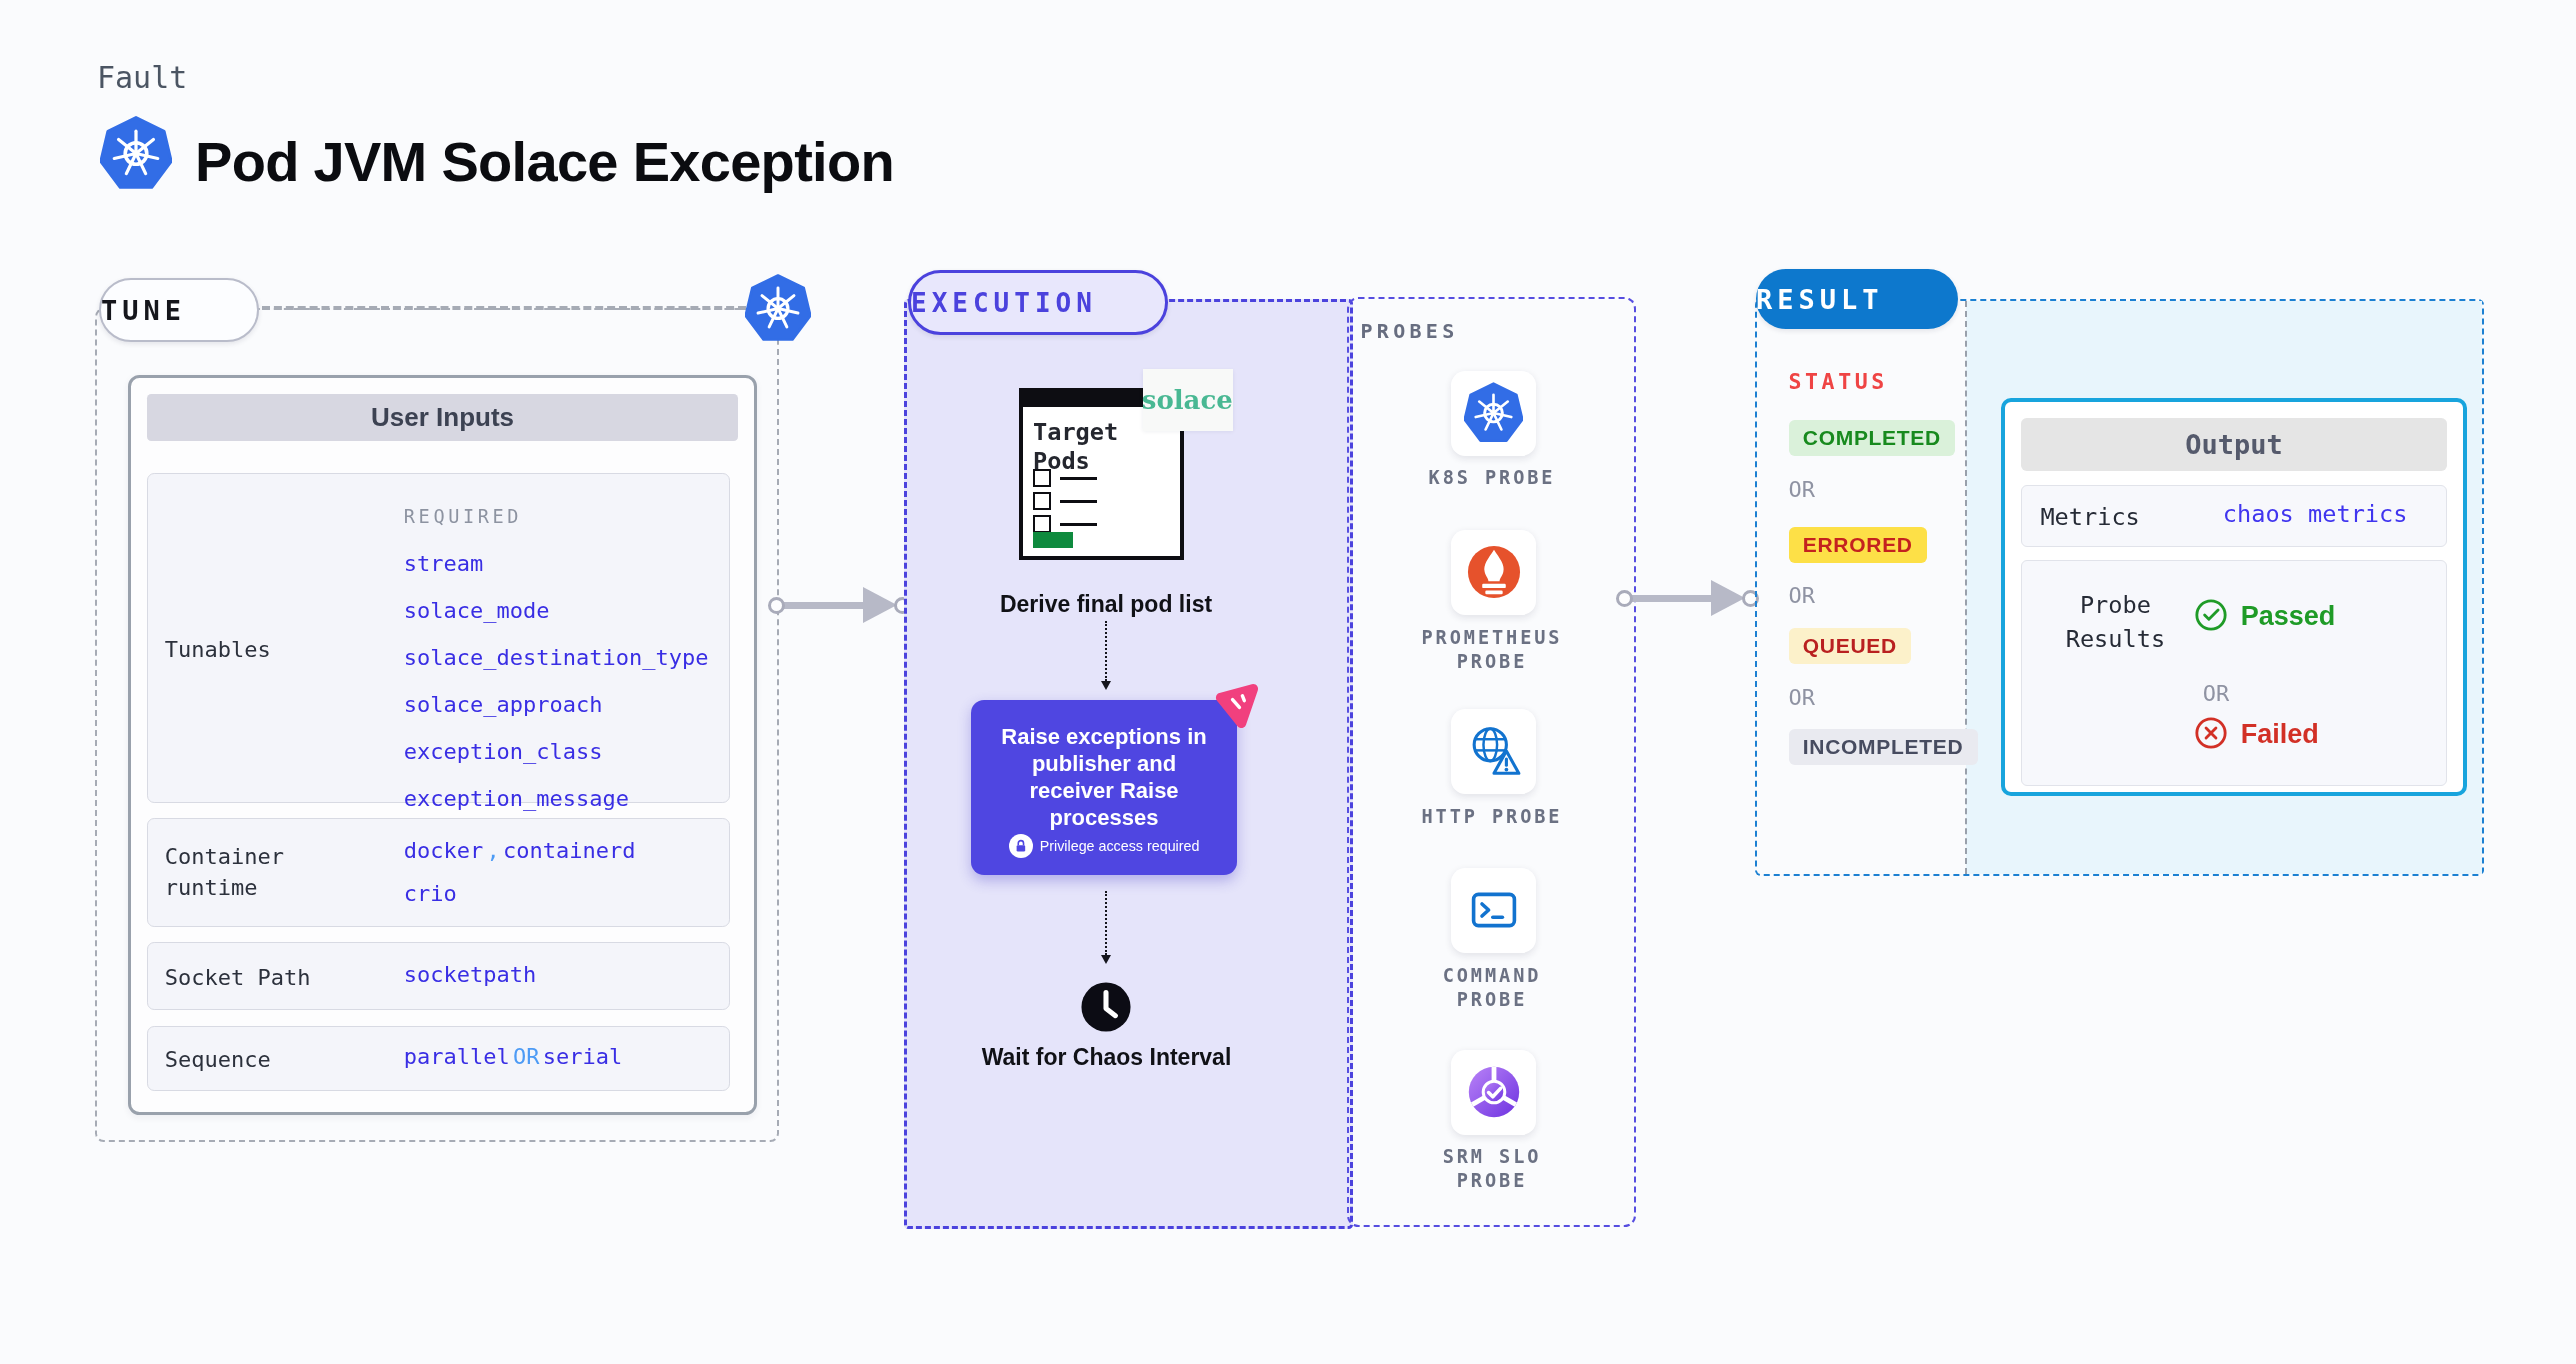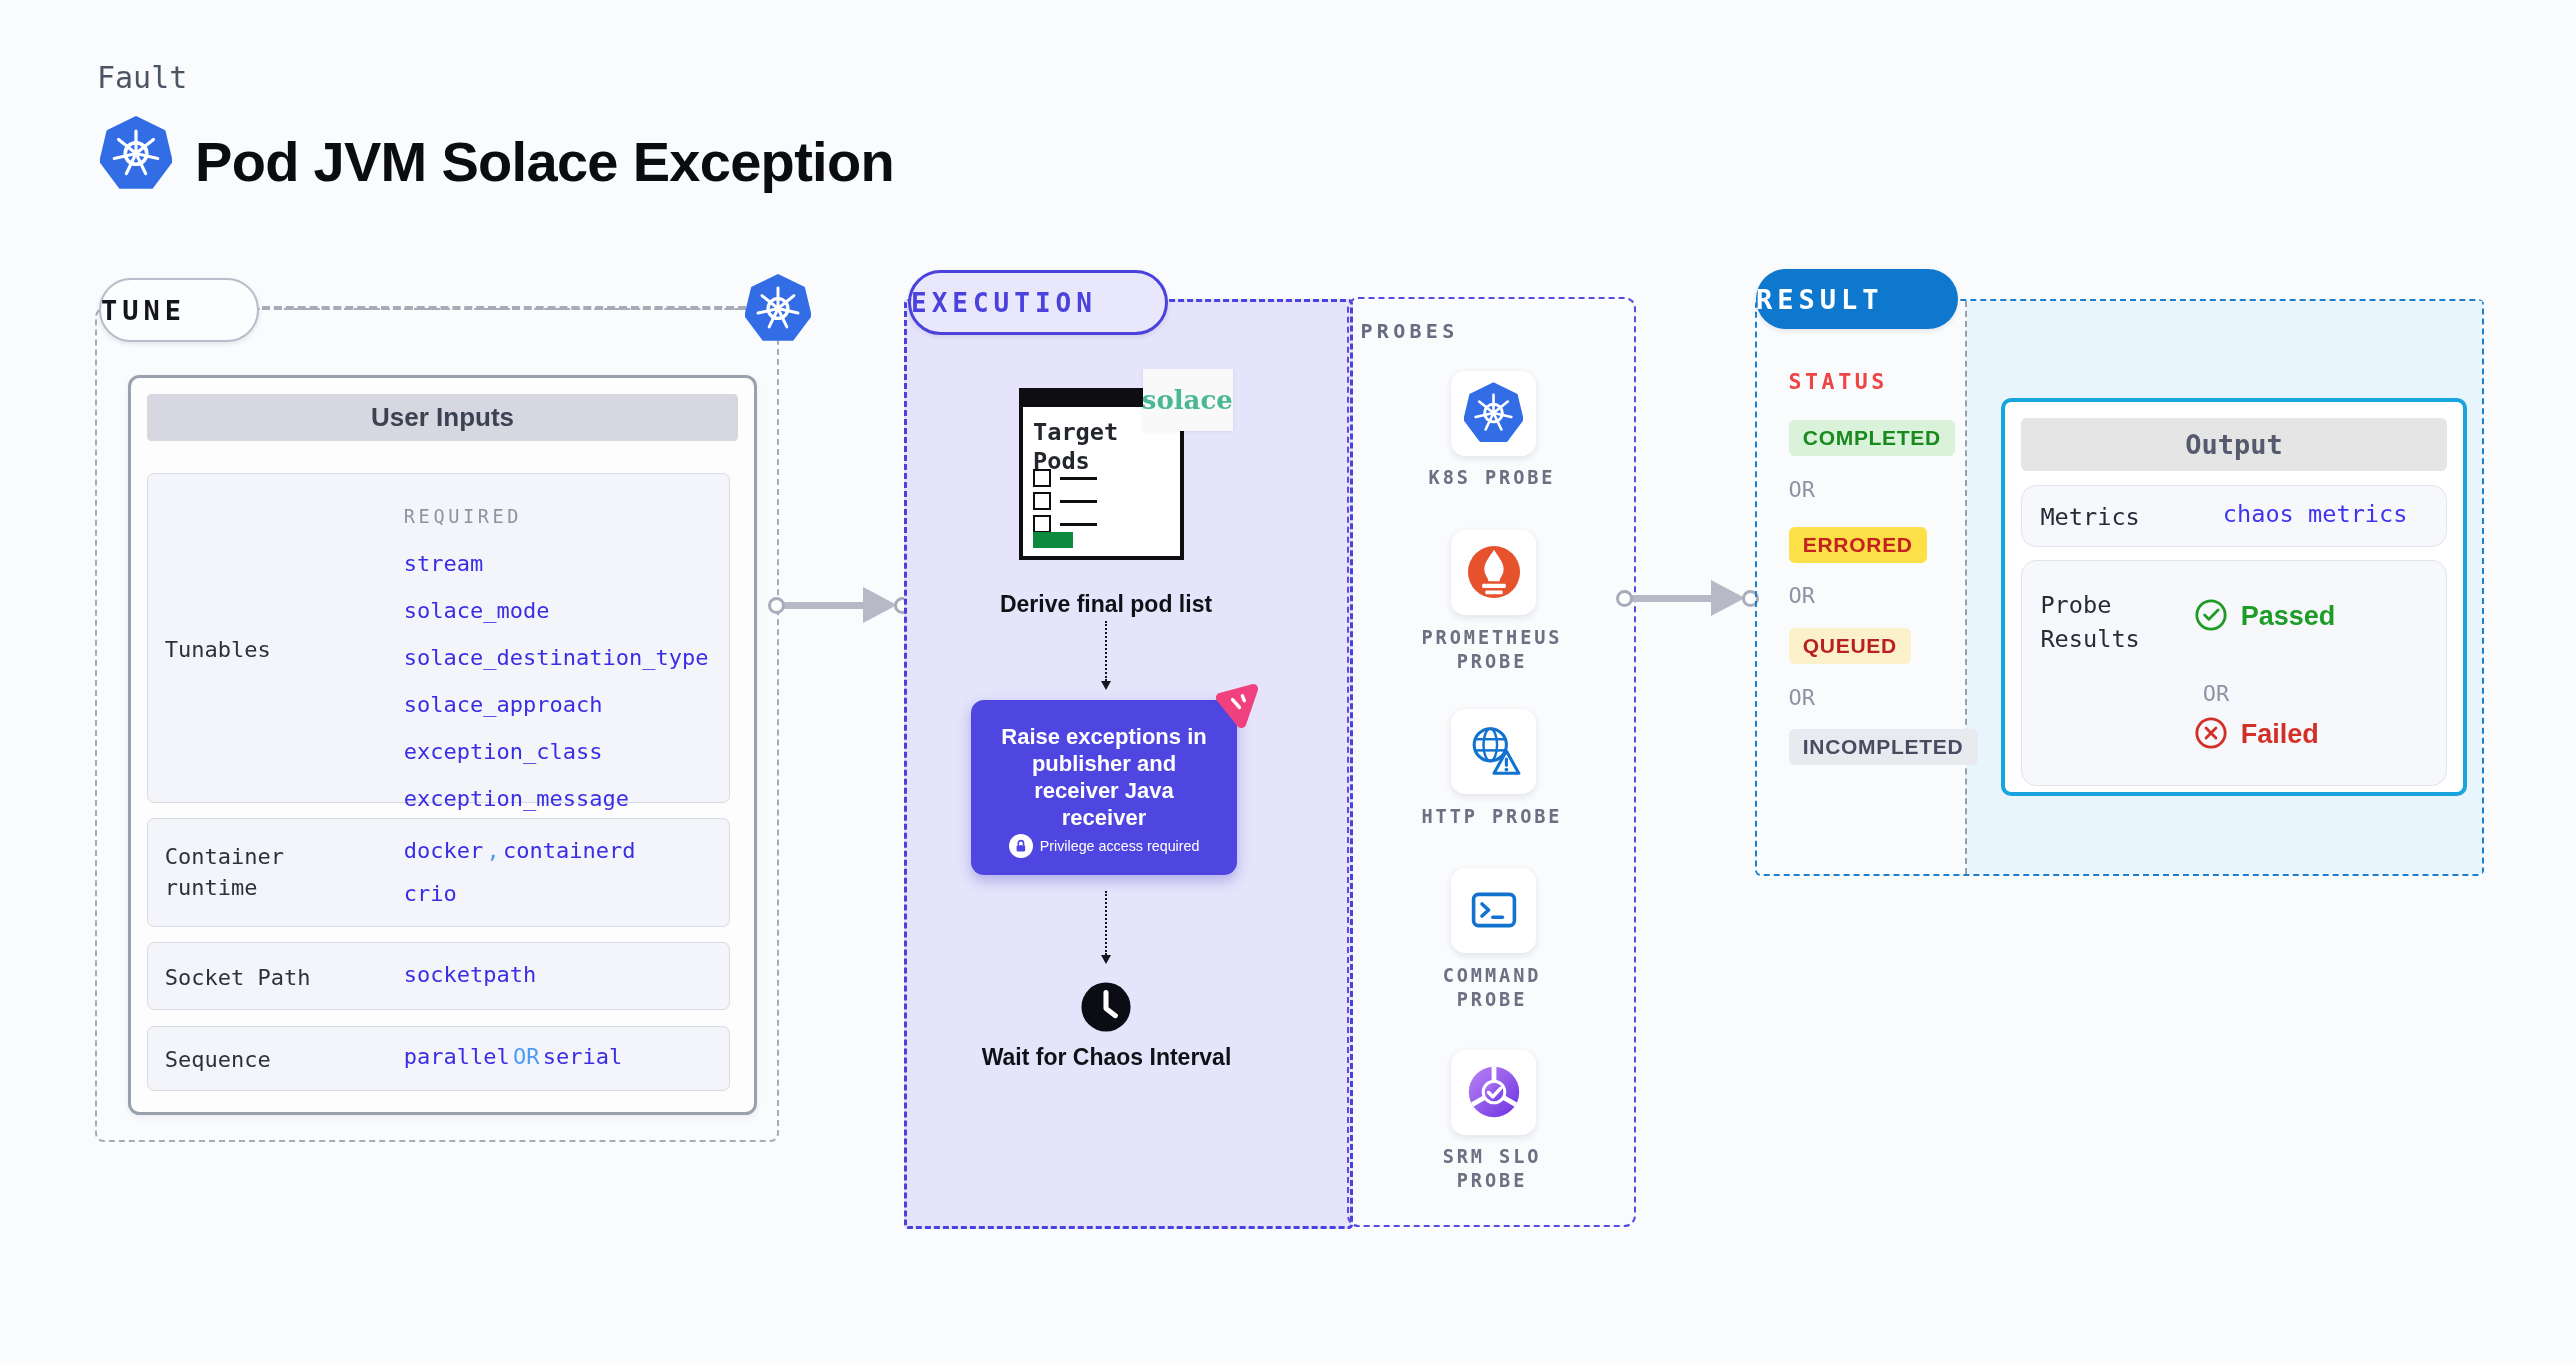--- a/index.html
+++ b/index.html
@@ -98,21 +98,21 @@
   .badge.completed{background:#daf1da;color:#188a1e;}
   .badge.errored{background:#fde047;color:#c4221f;}
   .badge.queued{background:#fcf1ca;color:#b92020;}
   .badge.incompleted{background:#e9eaf0;color:#474c60;}
   .or-text{position:absolute;font-family:"DejaVu Sans Mono",monospace;font-size:22px;color:#8f93a3;}
   .output-card{position:absolute;left:244px;top:97px;width:466px;height:398px;background:#ffffff;
                border:4.3px solid #18a4dd;border-radius:10px;box-sizing:border-box;}
   .output-header{position:absolute;left:15.8px;right:15.8px;top:15.8px;height:53px;background:#e5e5e5;border-radius:5.7px;
                  display:flex;align-items:center;justify-content:center;
                  font-family:"DejaVu Sans Mono",monospace;font-weight:bold;font-size:27px;color:#555a6c;}
-  .output-row{position:absolute;left:15.8px;right:15.8px;background:#f7f8fc;border:1.4px solid #e1e3ea;border-radius:15px;}
+  .output-row{position:absolute;left:15.8px;right:15.8px;background:#f7f8fc;border:1.4px solid #e1e3ea;border-radius:6px;text-align:center;}
   .out-label{position:absolute;left:18.6px;font-family:"DejaVu Sans Mono",monospace;font-size:23.6px;color:#262b36;line-height:34px;}
   .out-val{position:absolute;left:201px;font-family:"DejaVu Sans Mono",monospace;font-size:23.6px;color:#4035ef;}
   .pr-row{position:absolute;left:172px;display:flex;align-items:center;gap:13px;}
   .pr-row .txt{font-size:27px;font-weight:bold;}
   .pr-row.pass .txt{color:#1f9b27;}
   .pr-row.fail .txt{color:#d23026;}
 </style>
 </head>
 <body>
 
@@ -229,21 +229,21 @@
       <span class="solace-text">solace</span>
         <span class="solace-dot"></span>
     </div>
     <div class="abs derive">Derive final pod list</div>
 
     <div class="abs dot-arrow" style="left:198px;top:319px;height:60px;">
         <div class="head"></div>
       </div>
 
     <div class="abs action-box">
-      <div class="action-text">Raise exceptions in publisher and receiver Java receiver</div>
+      <div class="action-text">Raise exceptions in publisher and receiver Raise processes</div>
       <div class="priv-row">
         <div class="priv-circle">
           <svg viewBox="0 0 24 24" width="15.8" height="15.8">
               <path d="M8 11 V8 a4 4 0 0 1 8 0 v3" fill="none" stroke="#4f46e1" stroke-width="2.4"></path>
               <rect x="5.5" y="11" width="13" height="9.5" rx="2" fill="#4f46e1"></rect>
             </svg>
         </div>
         <span class="priv-text">Privilege access required</span>
       </div>
     </div>

